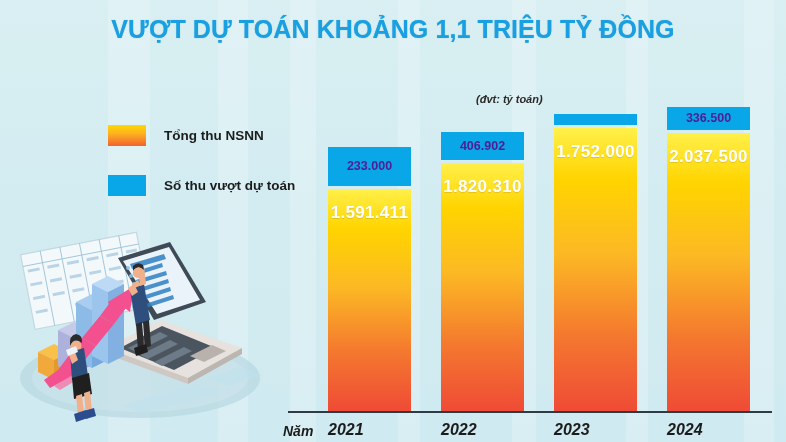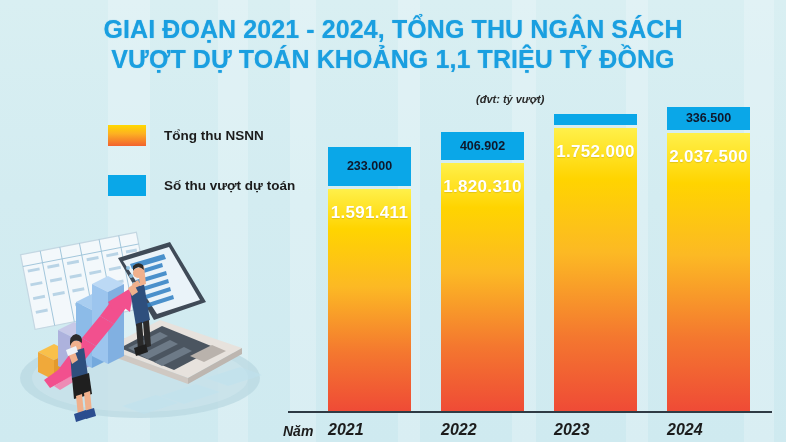--- a/index.html
+++ b/index.html
@@ -63,21 +63,21 @@
     position: absolute;
     left: 288px; top: 411px;
     width: 484px; height: 2px;
     background: #2f3a44;
   }
   .bar-group { position: absolute; bottom: 0; width: 83px; }
   .bar-stack { position: absolute; bottom: 31px; width: 83px; }
   .seg-blue {
     width: 83px;
     background: #0aa7e8;
-    color: #0f172a;
+    color: #4c1d95;
     font-size: 12.5px;
     font-weight: bold;
     text-align: center;
     display: flex; align-items: center; justify-content: center;
     line-height: 1;
   }
   .seg-blue.thin { color: transparent; }
   .seg-gap { height: 3px; width: 83px; }
   .seg-orange {
     width: 83px;
@@ -133,25 +133,24 @@
     <div class="band" style="left:108px; width:42px;"></div>
     <div class="band" style="left:218px; width:30px;"></div>
     <div class="band" style="left:290px; width:26px;"></div>
     <div class="band" style="left:398px; width:22px;"></div>
     <div class="band" style="left:512px; width:24px;"></div>
     <div class="band" style="left:626px; width:22px;"></div>
     <div class="band" style="left:744px; width:30px;"></div>
   </div>
 
   <div class="title-block">
-    <div class="title-line">GIAI ĐOẠN 2021 - 2024, TỔNG THU NGÂN SÁCH</div>
     <div class="title-line">VƯỢT DỰ TOÁN KHOẢNG 1,1 TRIỆU TỶ ĐỒNG</div>
   </div>
 
-  <div class="unit-note">(đvt: tỷ vượt)</div>
+  <div class="unit-note">(đvt: tỷ toán)</div>
 
   <div class="legend">
     <div class="legend-row">
       <span class="swatch orange"></span>
       <span class="legend-label">Tổng thu NSNN</span>
     </div>
     <div class="legend-row">
       <span class="swatch blue"></span>
       <span class="legend-label">Số thu vượt dự toán</span>
     </div>

